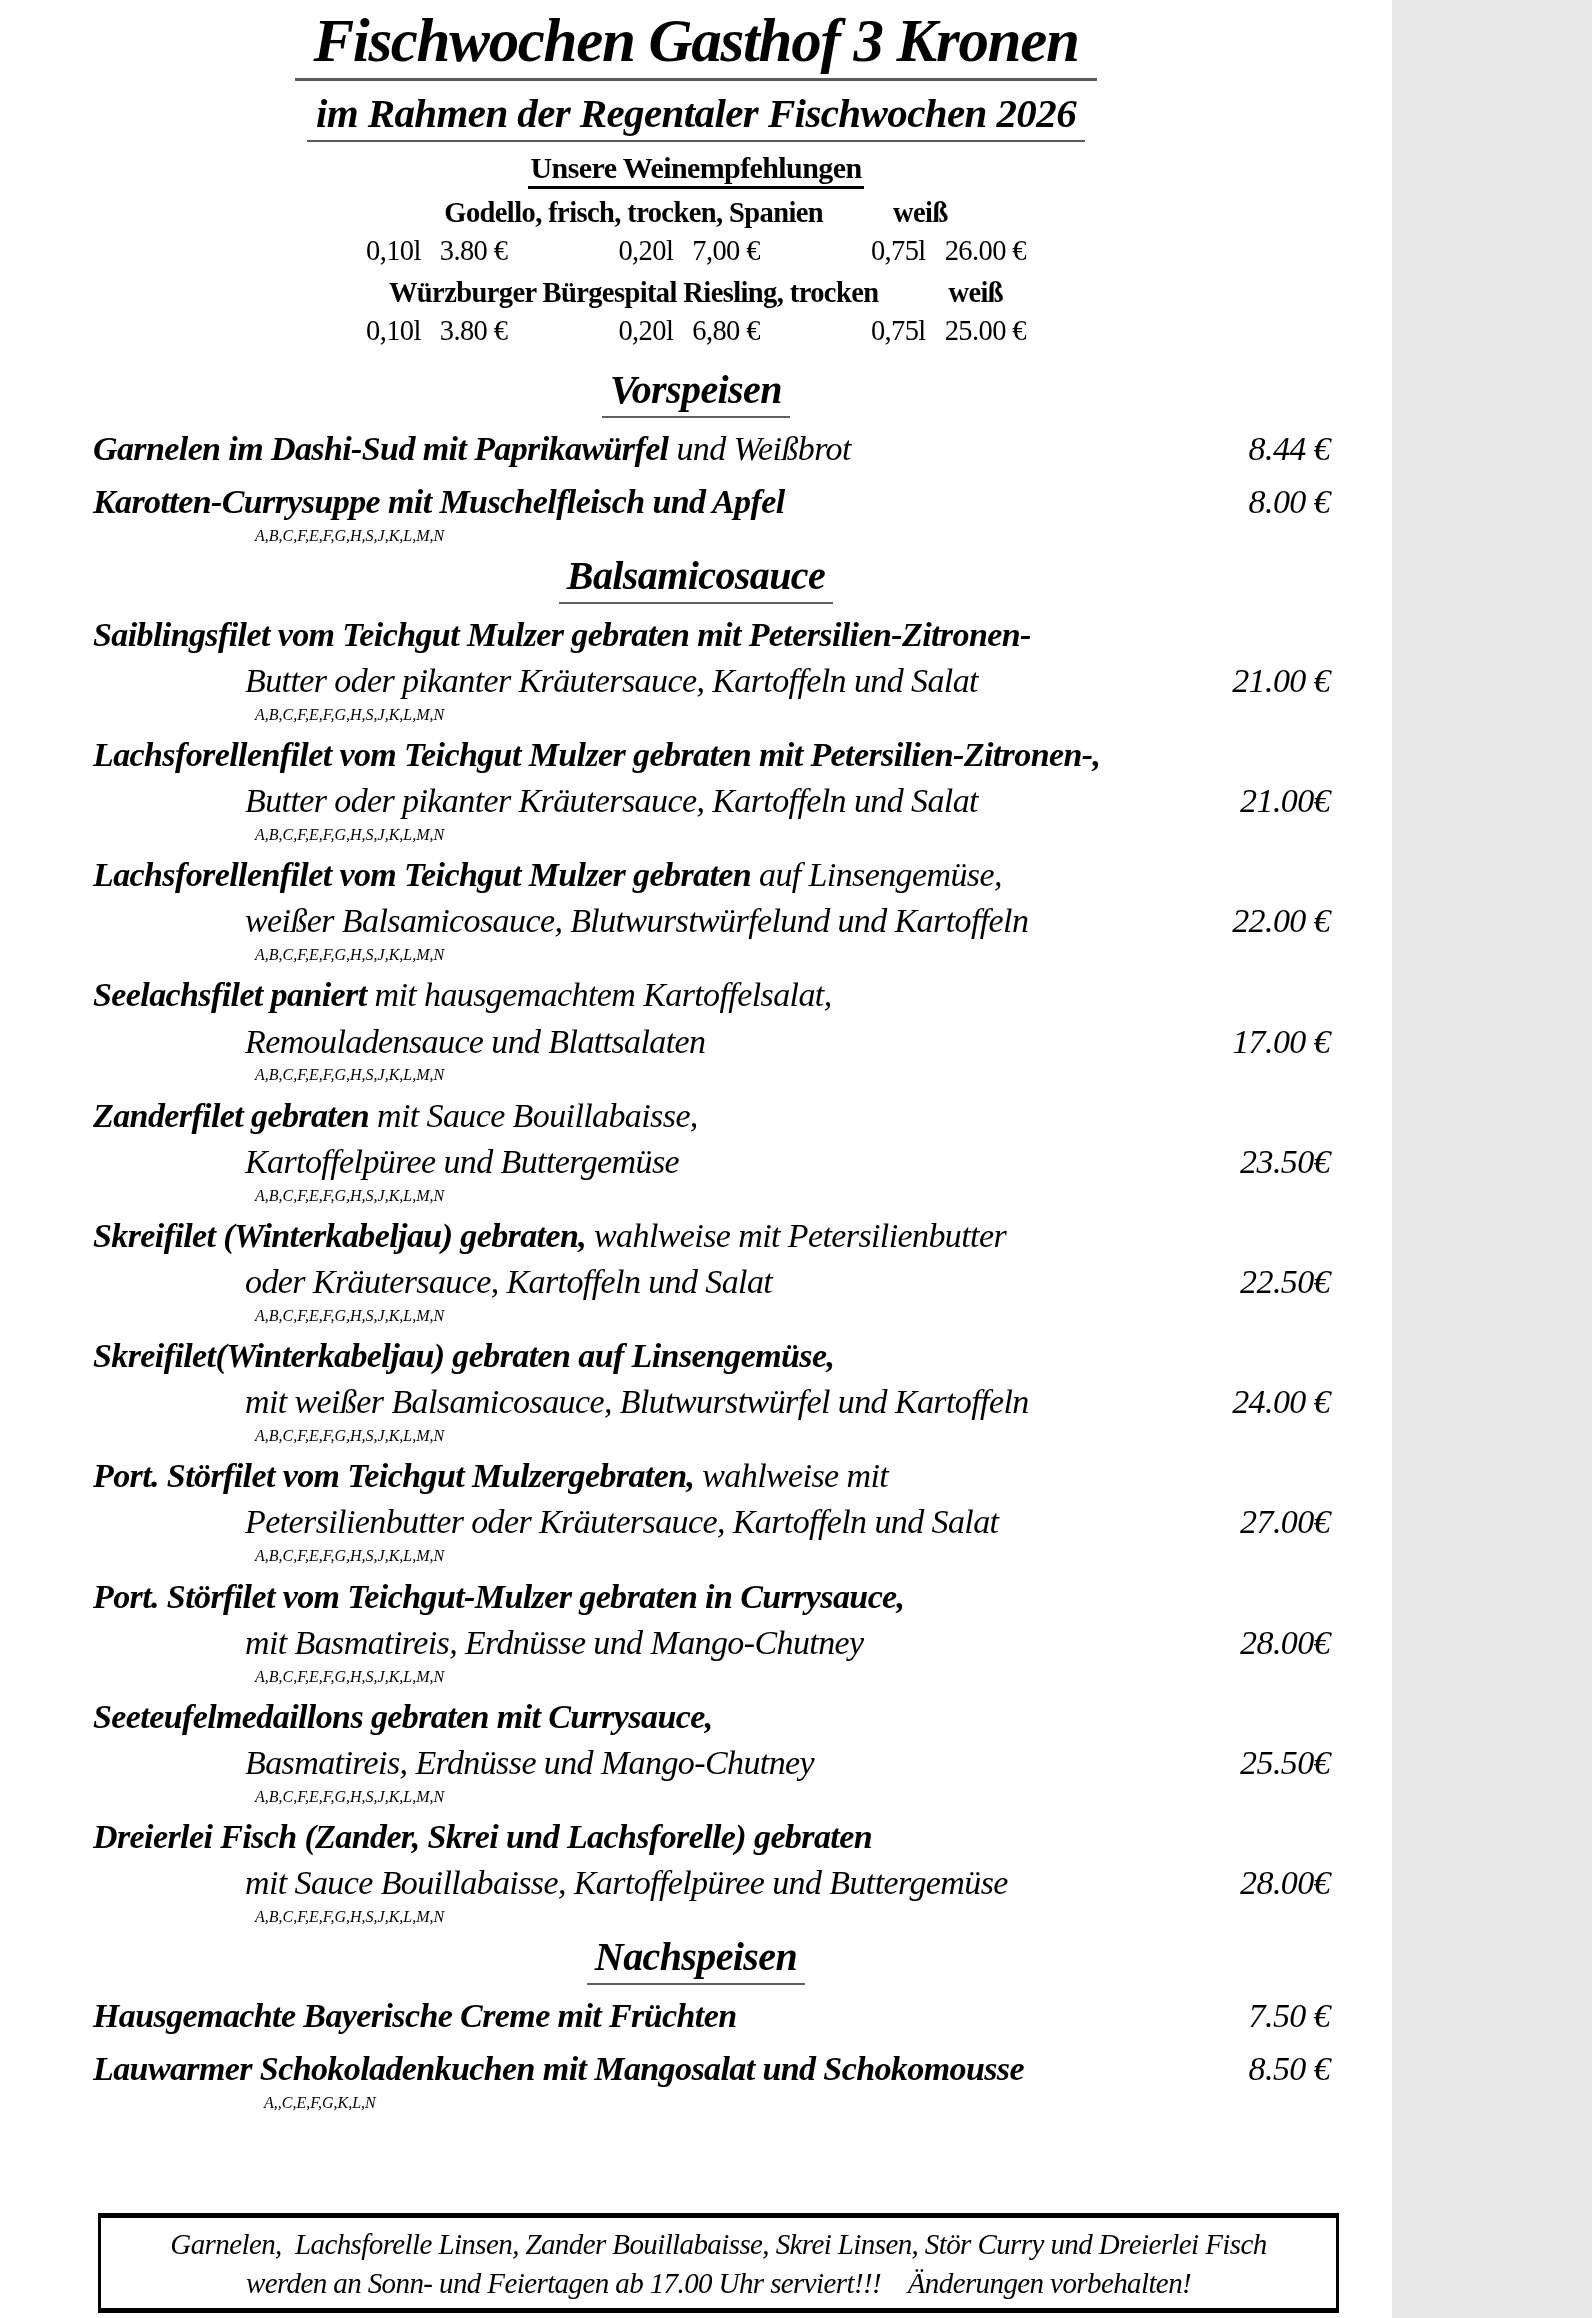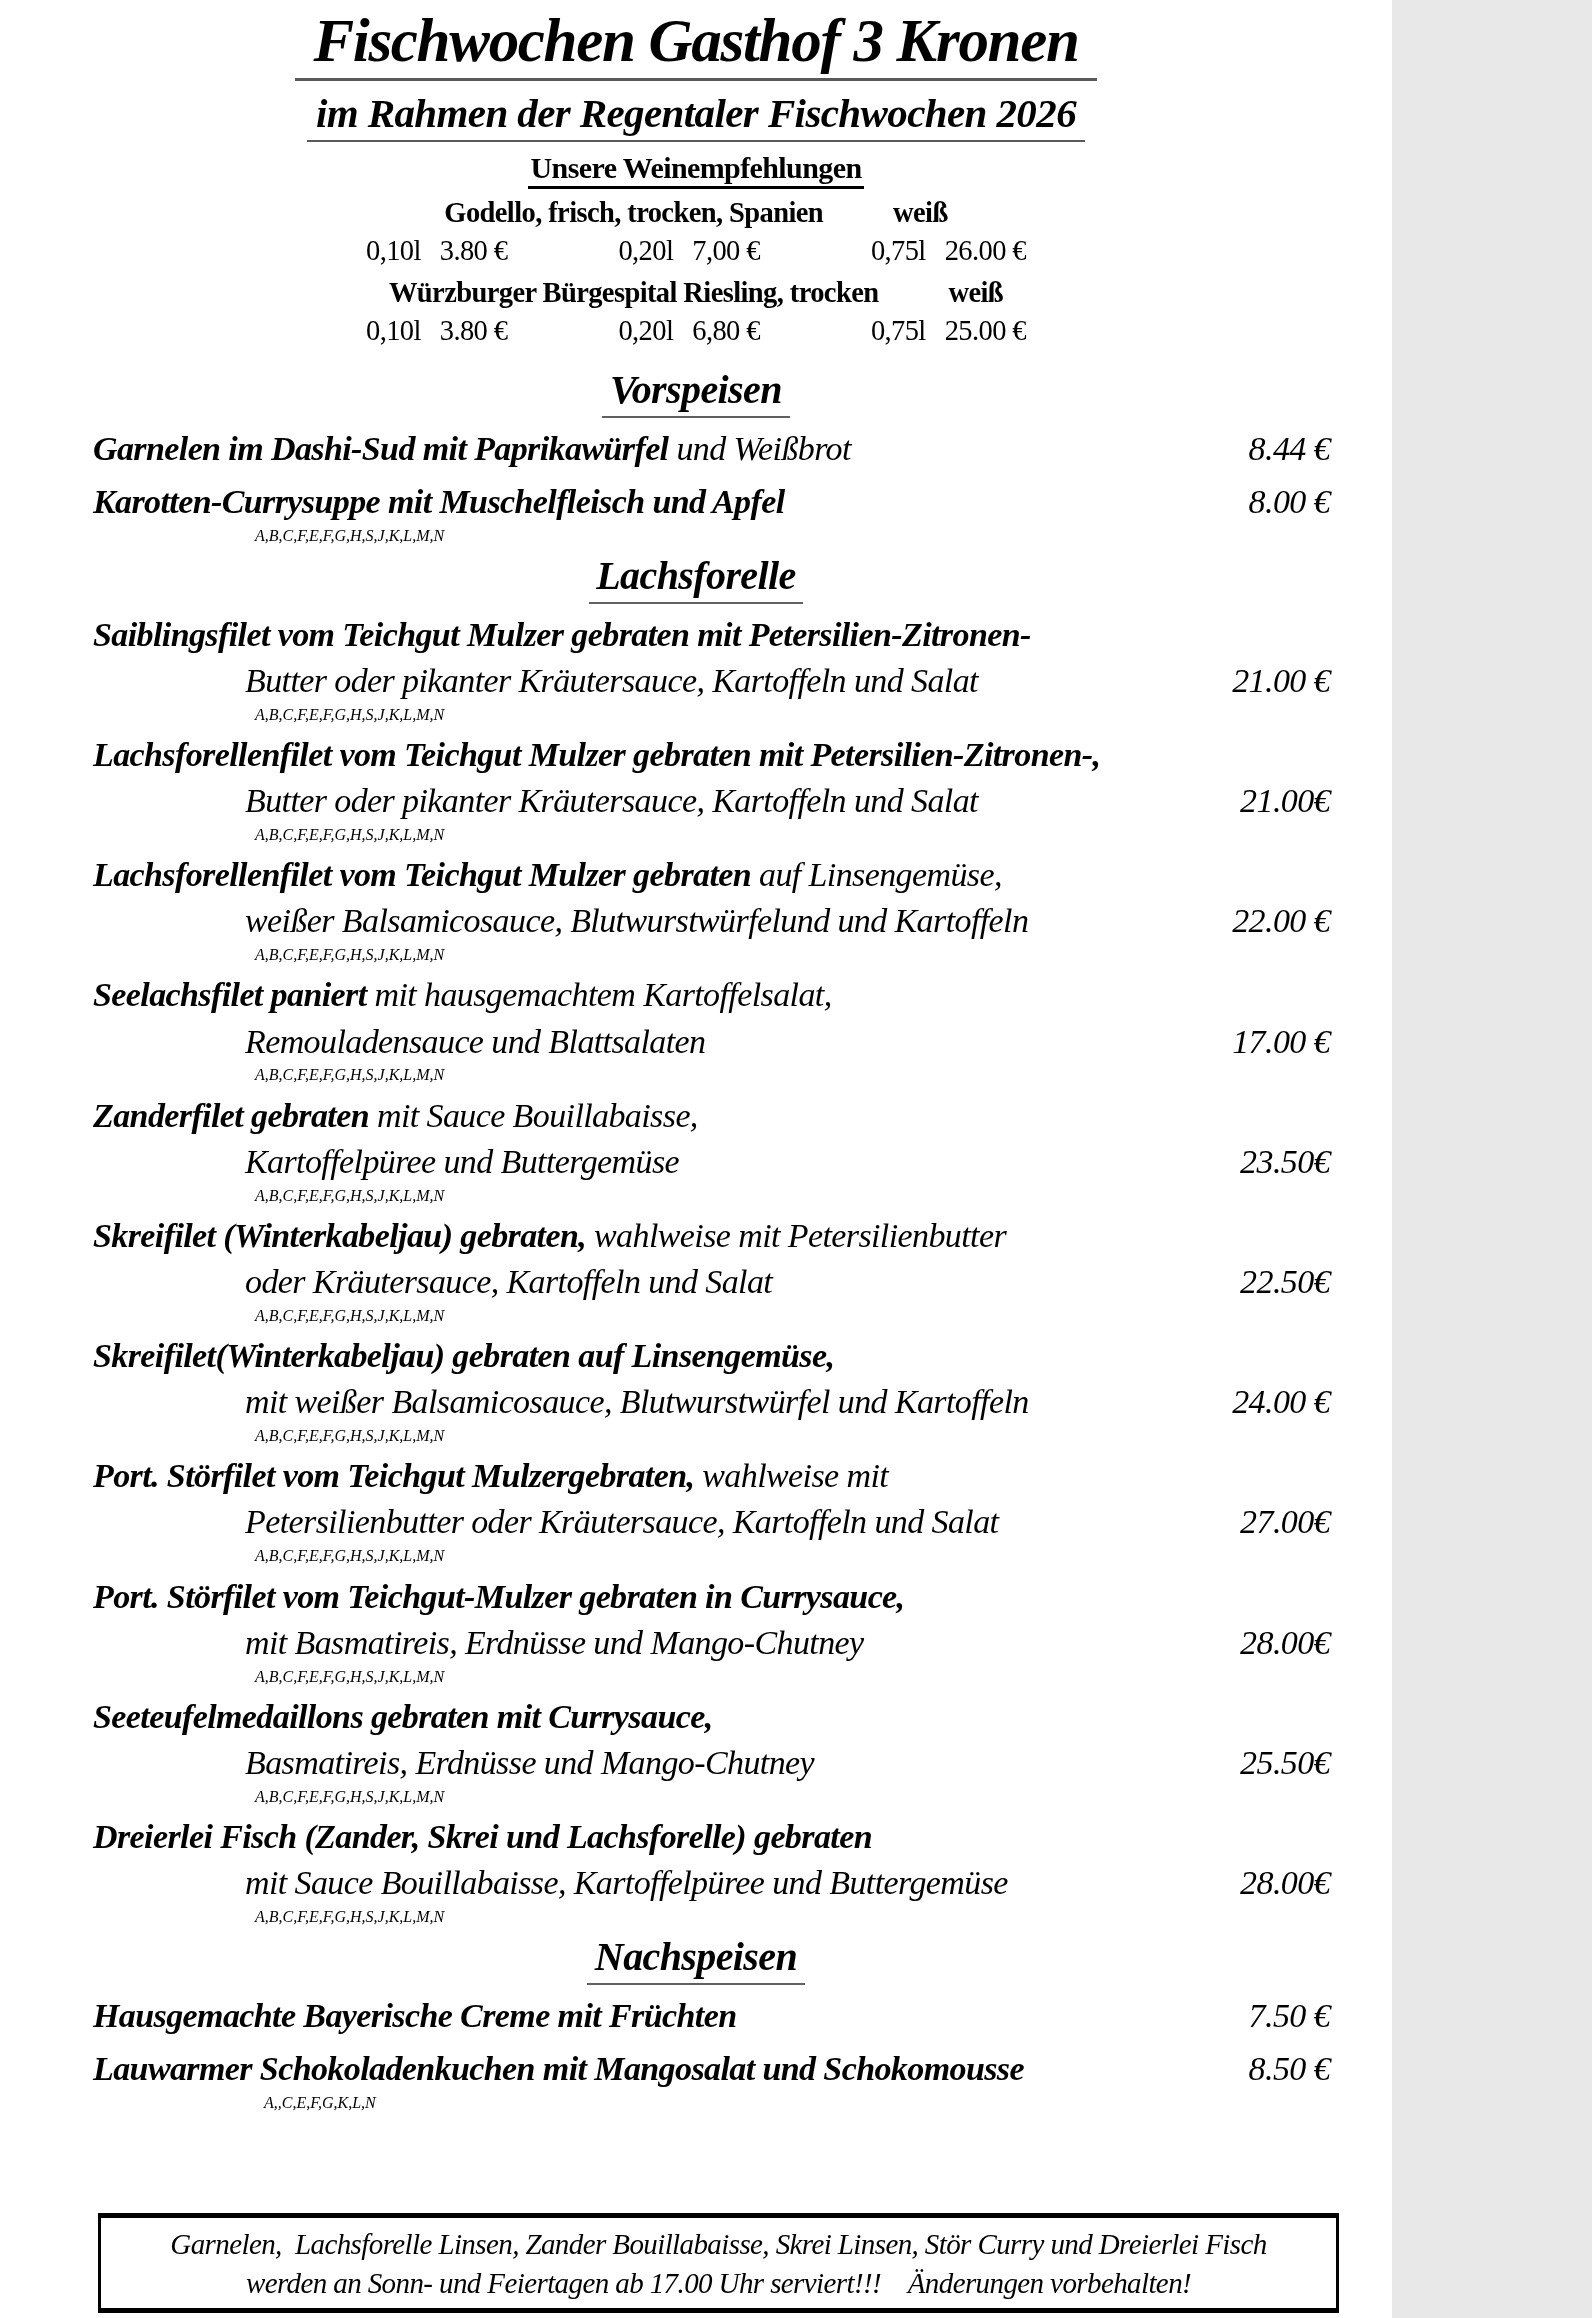--- a/index.html
+++ b/index.html
@@ -128,21 +128,21 @@
       <div class="row1">
         <span class="bold">Karotten-Currysuppe mit Muschelfleisch und Apfel</span>
           <span class="rest"></span>
         <span class="price">8.00 €</span>
       </div>
       <div class="allergens">A,B,C,F,E,F,G,H,S,J,K,L,M,N</div>
     </div>
   </div>
 
   <div class="center sec-wrap" style="margin-top:3.8px;">
-    <span class="section-heading">Lachsforelle</span>
+    <span class="section-heading">Balsamicosauce</span>
   </div>
   <div class="menu">
 
     <div>
       <div class="row1">
           <span class="bold">Saiblingsfilet vom Teichgut Mulzer gebraten mit Petersilien-Zitronen-</span>
           <span class="rest"></span>
         </div>
       <div class="row2">
           <span>Butter oder pikanter Kräutersauce, Kartoffeln und Salat</span>

